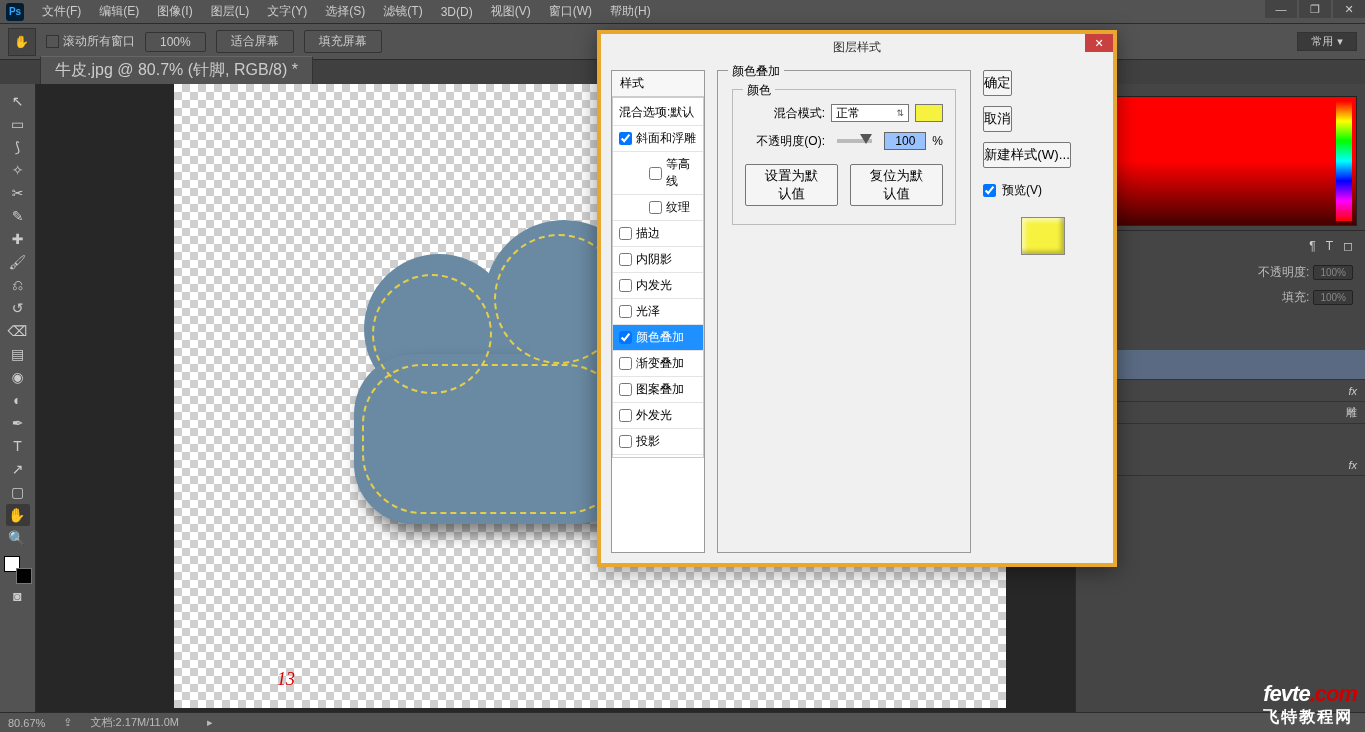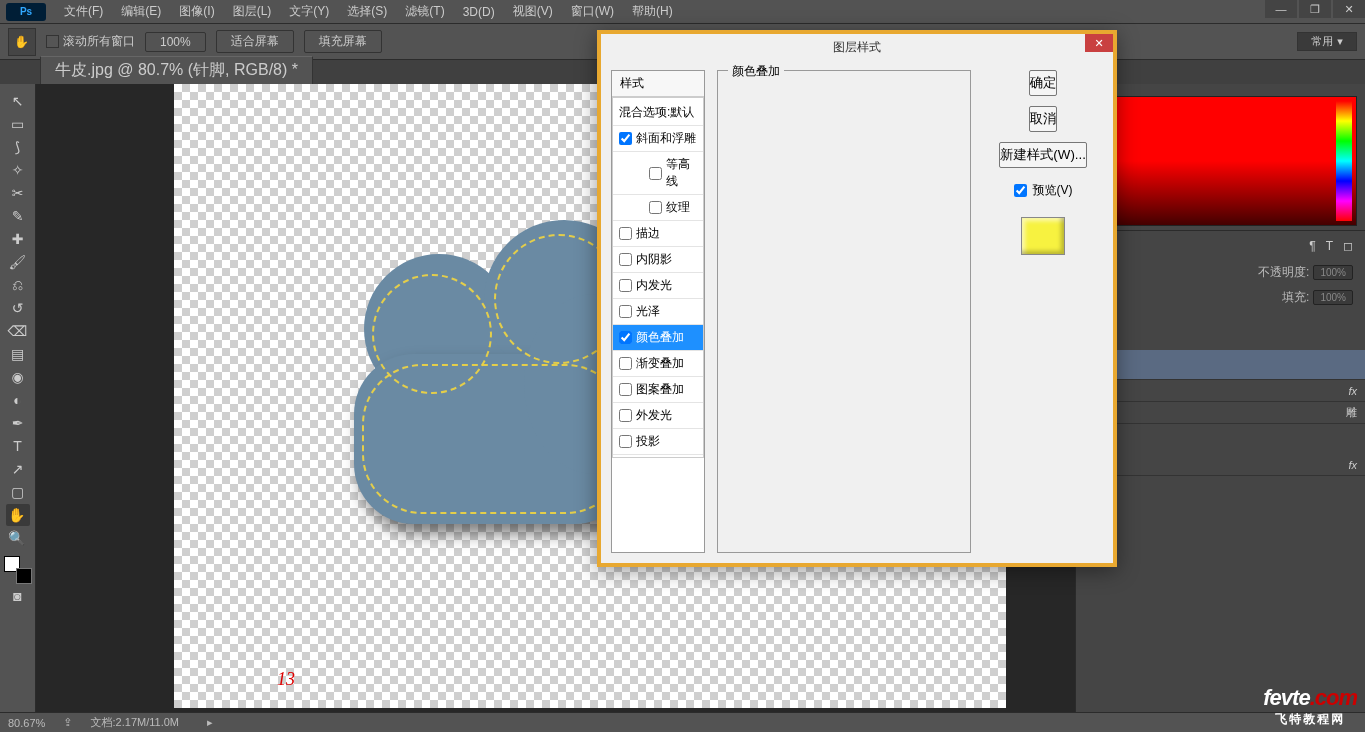--- a/index.html
+++ b/index.html
@@ -1,20 +1,20 @@
 <!DOCTYPE html>
 <html><head>
 <meta charset="utf-8">
 <style>
 * { margin:0; padding:0; box-sizing:border-box; font-family:"Microsoft YaHei",Tahoma,sans-serif; }
 body { width:1365px; height:732px; background:#535353; overflow:hidden; position:relative; font-size:12px; color:#ccc; }
 
 
 .menubar { height:24px; background:#535353; display:flex; align-items:center; padding:0 6px; gap:2px; border-bottom:1px solid #2b2b2b; }
-.ps-logo { width:40px; height:18px; background:#001e36; border-radius:3px; display:flex; align-items:center; justify-content:center; color:#31a8ff; font-weight:bold; font-size:10px; margin-right:8px; }
+.ps-logo { width:18px; height:18px; background:#001e36; border-radius:3px; display:flex; align-items:center; justify-content:center; color:#31a8ff; font-weight:bold; font-size:10px; margin-right:8px; }
 .menu-item { padding:2px 8px; color:#ccc; font-size:12px; cursor:pointer; }
 .window-ctrl { position:absolute; right:0; top:0; display:flex; height:20px; }
 .wctrl { width:32px; height:18px; background:#444; color:#ccc; display:flex; align-items:center; justify-content:center; font-size:11px; margin-left:2px; cursor:pointer; }
 
 
 .optbar { height:36px; background:#535353; display:flex; align-items:center; padding:0 8px; gap:10px; border-bottom:1px solid #2b2b2b; }
 .tool-icon-active { width:28px; height:28px; border:1px solid #333; background:#454545; display:flex; align-items:center; justify-content:center; }
 .chk { width:13px; height:13px; border:1px solid #333; background:#555; display:inline-block; vertical-align:middle; margin-right:4px; }
 .opt-btn { padding:2px 14px; border:1px solid #333; background:#535353; color:#ccc; border-radius:2px; font-size:12px; cursor:pointer; }
 .dropd { padding:1px 4px; border:1px solid #333; background:#3a3a3a; color:#ccc; font-size:11px; margin-left:auto; min-width:60px; text-align:center; position:relative; }
@@ -80,21 +80,21 @@
 .combo { flex:1; height:18px; border:1px solid #777; background:#fff; padding:0 4px; display:flex; align-items:center; justify-content:space-between; }
 .combo::after{ content:"⇅"; font-size:9px; color:#555;}
 .color-sw { width:28px; height:18px; background:#f7f240; border:1px solid #777; }
 .slider { flex:1; height:4px; background:#bbb; position:relative; margin:0 6px; }
 .slider .thumb { position:absolute; right:0; top:-5px; width:0; height:0; border-left:6px solid transparent; border-right:6px solid transparent; border-top:10px solid #555; }
 .numbox { width:42px; height:18px; border:1px solid #666; text-align:center; font-size:12px; }
 .numbox.sel { background:#99c2ff; }
 .actions-row { display:flex; justify-content:center; gap:12px; margin-top:14px; }
 .dlg-btn { padding:2px 18px; border:1px solid #777; background:#f5f5f5; border-radius:2px; cursor:pointer;}
 
-.right-col { width:120px; display:flex; flex-direction:column; gap:10px; align-items:center; }
+.right-col { width:120px; display:flex; flex-direction:column; gap:10px; align-items:flex-start; }
 .big-btn { padding:3px 0; border:1px solid #777; background:#f5f5f5; border-radius:2px; text-align:center; cursor:pointer;}
 .prev-row { display:flex; align-items:center; gap:6px; margin-top:4px; }
 .prev-sw { width:44px; height:38px; background:#f7f240; border:1px solid #888; margin:8px auto; box-shadow:inset -3px -3px 4px rgba(0,0,0,.25), inset 3px 3px 4px rgba(255,255,255,.6);}
 
 .watermark{position:absolute; right:8px; bottom:4px; font-size:22px; font-weight:bold; color:#fff; font-style:italic; letter-spacing:-1px;}
 .watermark .c{color:#c00;}
 </style>
 </head>
 <body>
 
@@ -272,31 +272,53 @@
           </div>
         <div class="style-row">
             <input type="checkbox" style="">
             <span>投影</span>
           </div>
       </div>
     </div>
 
     <div class="fieldset-col">
       <div class="legend">颜色叠加</div>
+      <div class="inner-group">
+        <div class="ilegend">颜色</div>
+        <div class="frow">
+          <label>混合模式:</label>
+          <div class="combo">
+              <span>正常</span>
+            </div>
+          <div class="color-sw"></div>
+        </div>
+        <div class="frow">
+          <label>不透明度(O):</label>
+          <div class="slider">
+              <div class="thumb"></div>
+            </div>
+          <input class="numbox sel" value="100" style="">
+          <span>%</span>
+        </div>
+        <div class="actions-row">
+          <button class="dlg-btn">设置为默认值</button>
+          <button class="dlg-btn">复位为默认值</button>
+        </div>
+      </div>
     </div>
 
     <div class="right-col">
       <button class="big-btn">确定</button>
       <button class="big-btn">取消</button>
       <button class="big-btn">新建样式(W)...</button>
       <div class="prev-row">
         <input type="checkbox" checked="" style="">
         <span>预览(V)</span>
       </div>
       <div class="prev-sw"></div>
     </div>
   </div>
 </div>
 
 <div class="watermark">
   <span>fevte</span><span class="c">.com</span>
-  <div style="font-size:12px;font-style:normal;letter-spacing:2px;text-align:center;">飞特教程网</div>
+  <div style="font-size:16px;font-style:normal;letter-spacing:2px;text-align:left;">飞特教程网</div>
 </div>
 
 </body></html>

